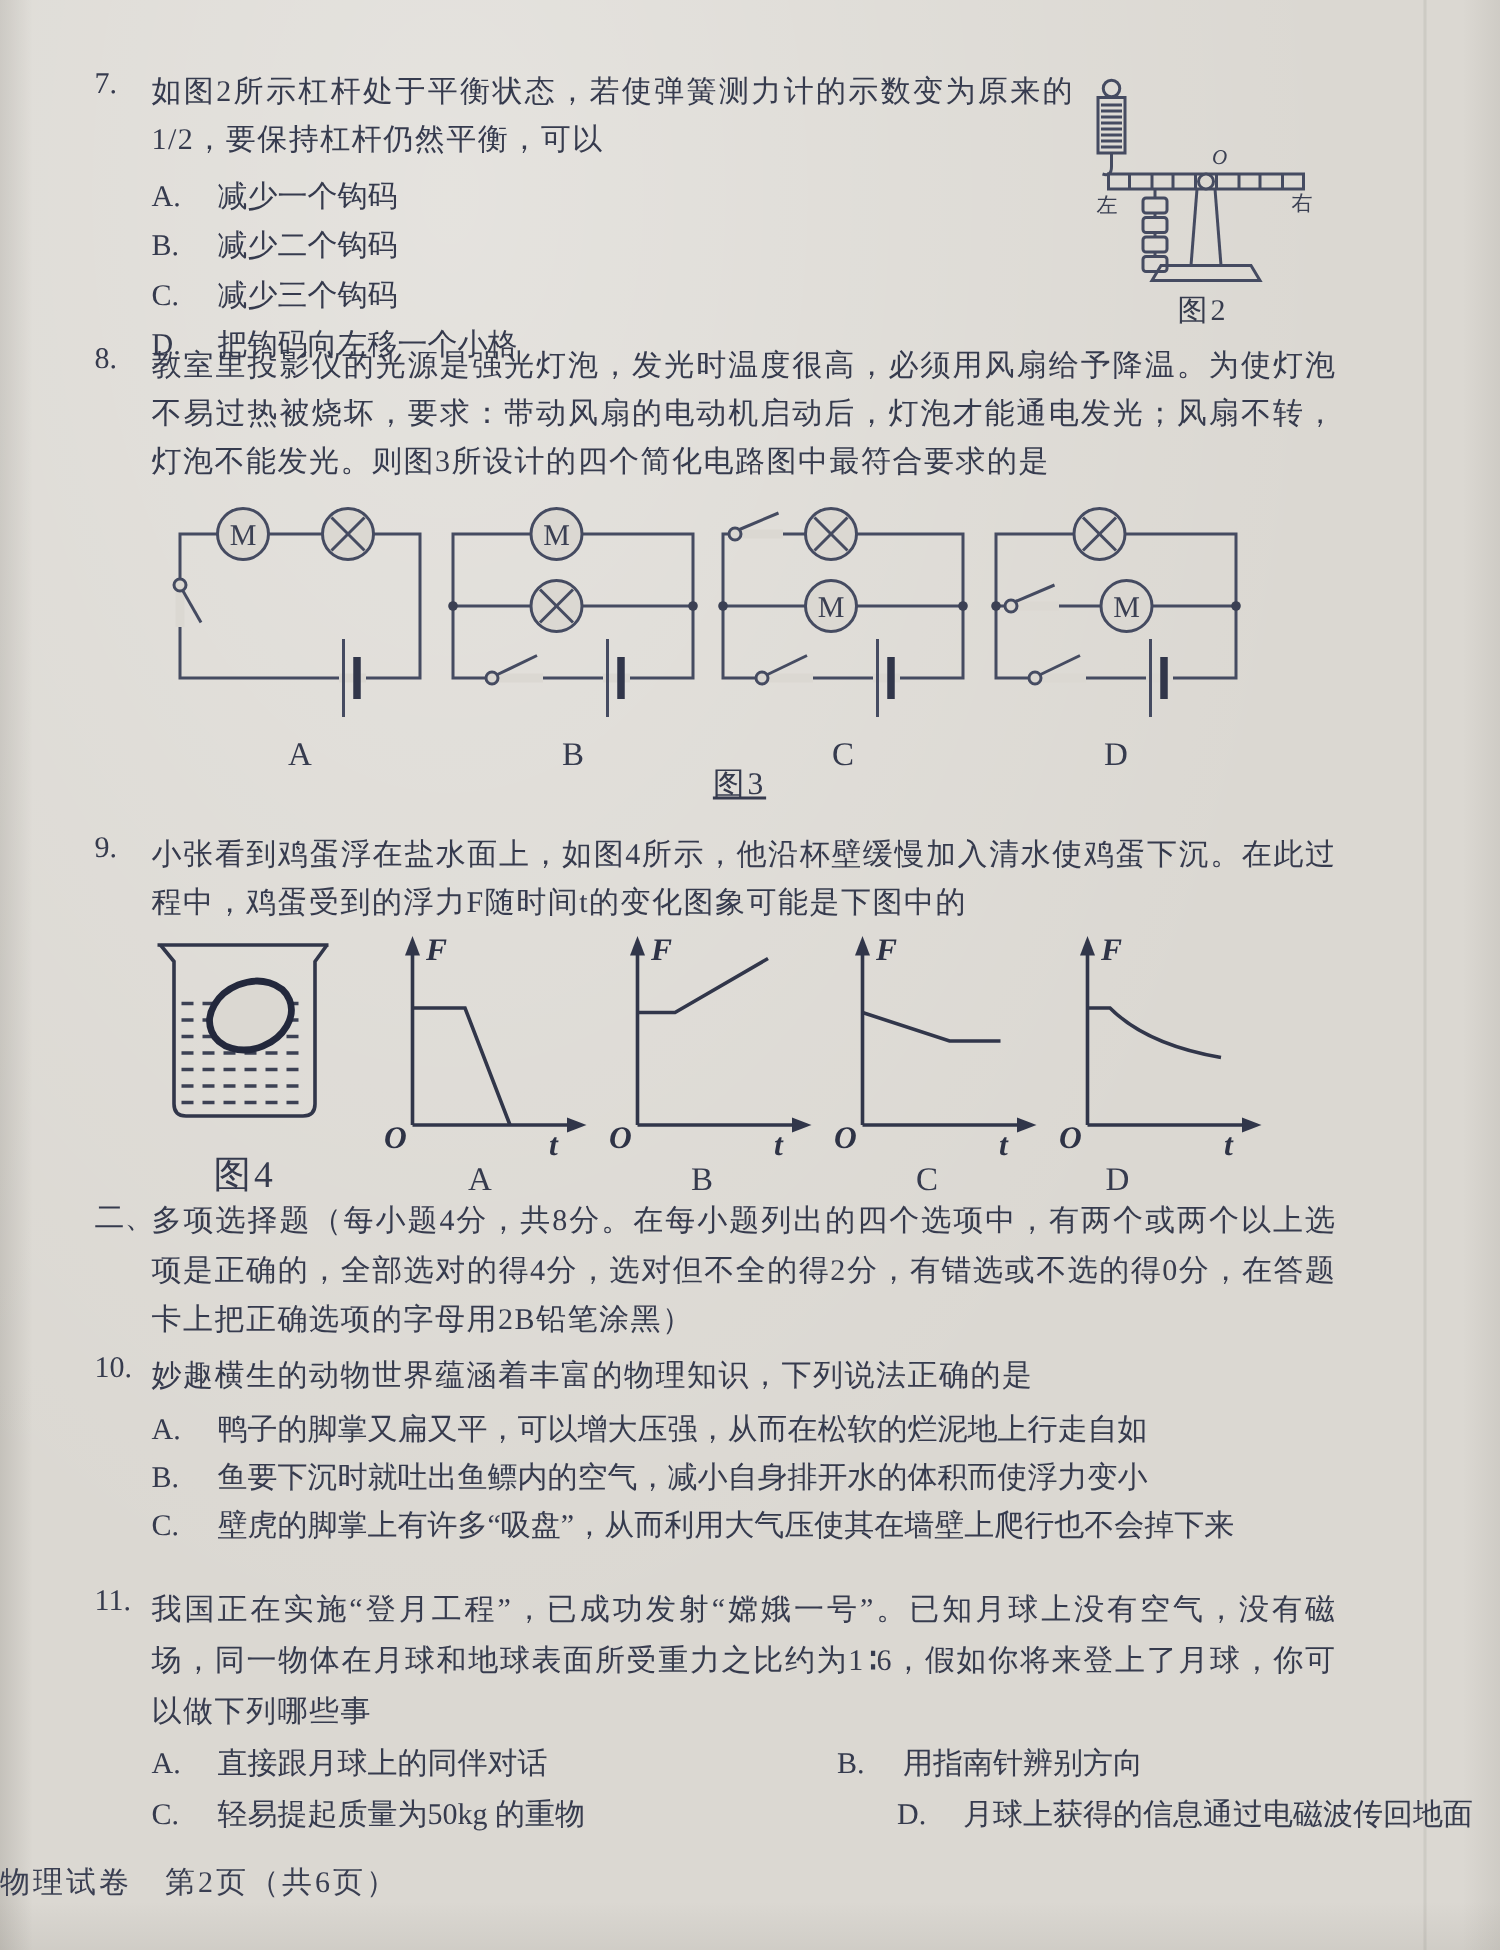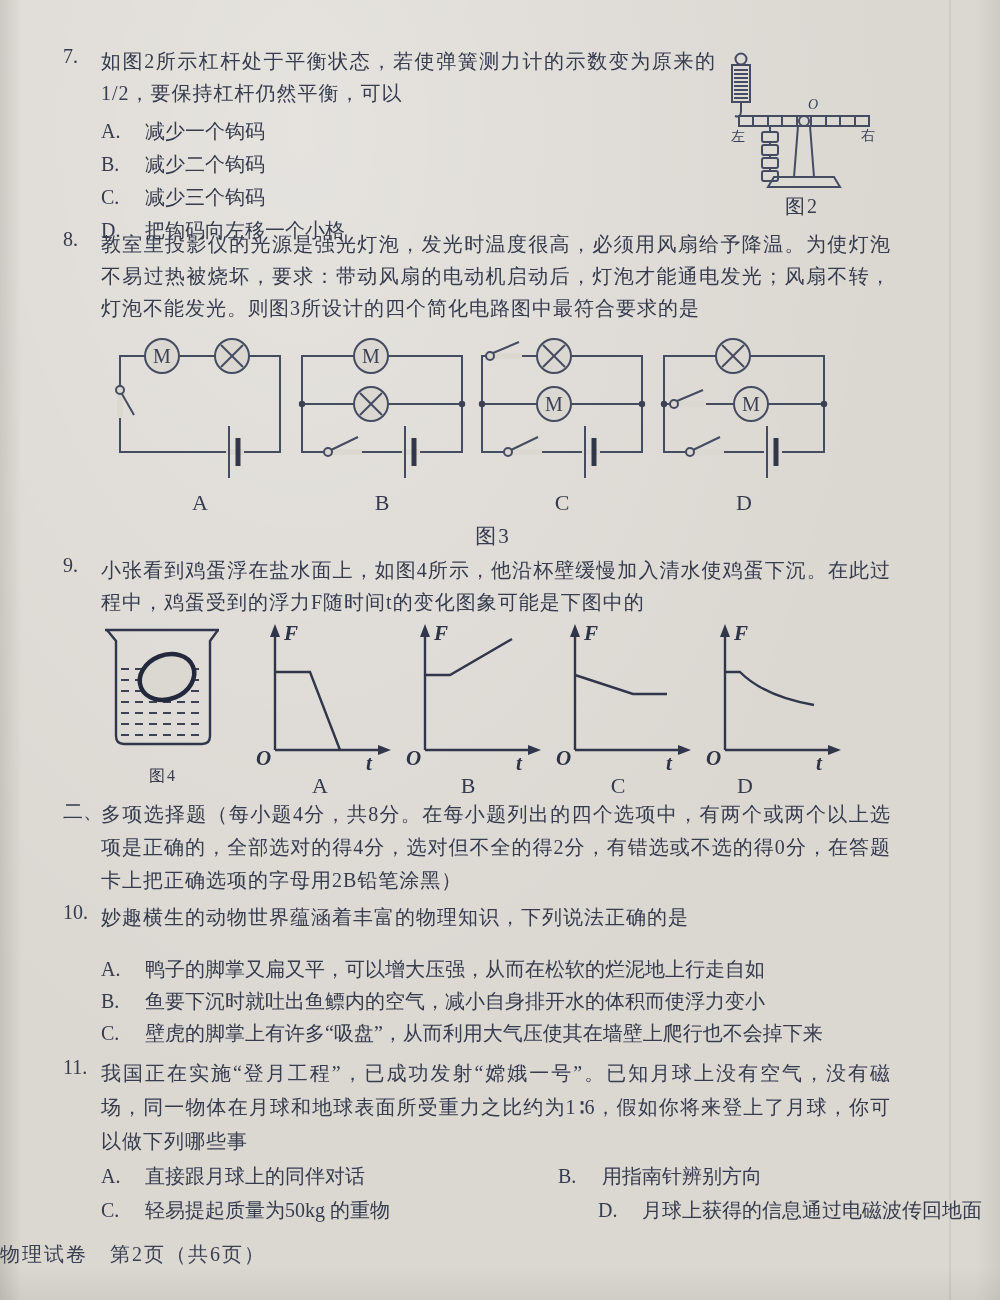--- a/index.html
+++ b/index.html
@@ -222,21 +222,21 @@
         <line x1="116" y1="112" x2="134" y2="112" stroke="#dbd8d2" stroke-width="6"></line>
         <line class="ink" x1="119" y1="86" x2="119" y2="138"></line>
         <line x1="128" y1="98" x2="128" y2="126" stroke="#31364a" stroke-width="5"></line>
       </g>
     </svg>
 
     <div class="figlabel" style="left:155px; top:150px;">A</div>
     <div class="figlabel" style="left:337px; top:150px;">B</div>
     <div class="figlabel" style="left:517px; top:150px;">C</div>
     <div class="figlabel" style="left:699px; top:150px;">D</div>
-    <div class="figcaption" style="left:433px; top:182px;">图3</div>
+    <div class="figcaption" style="left:433px; top:168px;text-decoration:underline;">图3</div>
   </div>
 
   <div class="q" style="left:63px; top:554px; width:882px;">
     <span class="qnum">9.</span>
     <div class="stem">小张看到鸡蛋浮在盐水面上，如图4所示，他沿杯壁缓慢加入清水使鸡蛋下沉。在此过程中，鸡蛋受到的浮力F随时间t的变化图象可能是下图中的</div>
   </div>
 
   <div class="figrow" style="top:616px; height:195px;">
 
     <svg style="left:95px; top:2px;" width="150" height="150" viewBox="0 0 150 150">
@@ -248,21 +248,21 @@
         <line x1="26" y1="51" x2="110" y2="51"></line>
           <line x1="26" y1="62" x2="110" y2="62"></line>
         <line x1="26" y1="73" x2="110" y2="73"></line>
           <line x1="26" y1="84" x2="110" y2="84"></line>
         <line x1="26" y1="95" x2="110" y2="95"></line>
           <line x1="26" y1="106" x2="110" y2="106"></line>
         <line x1="26" y1="117" x2="110" y2="117"></line>
       </g>
       <ellipse cx="72" cy="59" rx="28" ry="22" transform="rotate(-22 72 59)" fill="#dbd8d2" stroke="#23283c" stroke-width="4.5"></ellipse>
     </svg>
-    <div class="figcaption" style="left:103px; top:150px; width:120px; font-size:16px;text-align:center;">图4</div>
+    <div class="figcaption" style="left:103px; top:150px; width:120px; font-size:25px;text-align:center;">图4</div>
 
     <svg style="left:250px; top:4px;" width="150" height="150" viewBox="0 0 150 150">
       <line class="ink-dark" x1="25" y1="130" x2="25" y2="12"></line>
       <polygon points="25,4 20,17 30,17" fill="#31364a"></polygon>
       <line class="ink-dark" x1="25" y1="130" x2="133" y2="130"></line>
       <polygon points="141,130 128,125 128,135" fill="#31364a"></polygon>
       <text class="ax-lab" x="34" y="20">F</text>
       <text class="ax-lab" x="6" y="145">O</text>
       <text class="ax-lab" x="116" y="150">t</text>
       <path class="ink-dark" d="M25,52 H60 L90,130"></path>
@@ -308,21 +308,21 @@
   </div>
 
   <div class="q sec" style="left:63px; top:798px; width:882px;">
     <span class="qnum" style="width:42px;">二、</span>
     <div class="stem">多项选择题（每小题4分，共8分。在每小题列出的四个选项中，有两个或两个以上选项是正确的，全部选对的得4分，选对但不全的得2分，有错选或不选的得0分，在答题卡上把正确选项的字母用2B铅笔涂黑）</div>
   </div>
 
   <div class="q" style="left:63px; top:901px; width:882px;">
     <span class="qnum">10.</span>
     <div class="stem">妙趣横生的动物世界蕴涵着丰富的物理知识，下列说法正确的是</div>
-    <div class="opts" style="margin-top:20px;">
+    <div class="opts" style="margin-top:4px;">
       <div class="opt" style="line-height:32px;"><span class="olab">A.</span><span>鸭子的脚掌又扁又平，可以增大压强，从而在松软的烂泥地上行走自如</span></div>
       <div class="opt" style="line-height:32px;"><span class="olab">B.</span><span>鱼要下沉时就吐出鱼鳔内的空气，减小自身排开水的体积而使浮力变小</span></div>
       <div class="opt" style="line-height:32px;"><span class="olab">C.</span><span>壁虎的脚掌上有许多“吸盘”，从而利用大气压使其在墙壁上爬行也不会掉下来</span></div>
     </div>
   </div>
 
   <div class="q" style="left:63px; top:1056px; width:882px;">
     <span class="qnum">11.</span>
     <div class="stem" style="line-height:34px;">我国正在实施“登月工程”，已成功发射“嫦娥一号”。已知月球上没有空气，没有磁场，同一物体在月球和地球表面所受重力之比约为1∶6，假如你将来登上了月球，你可以做下列哪些事</div>
     <div style="position:relative; margin-left:38px; margin-top:2px; height:70px;">

